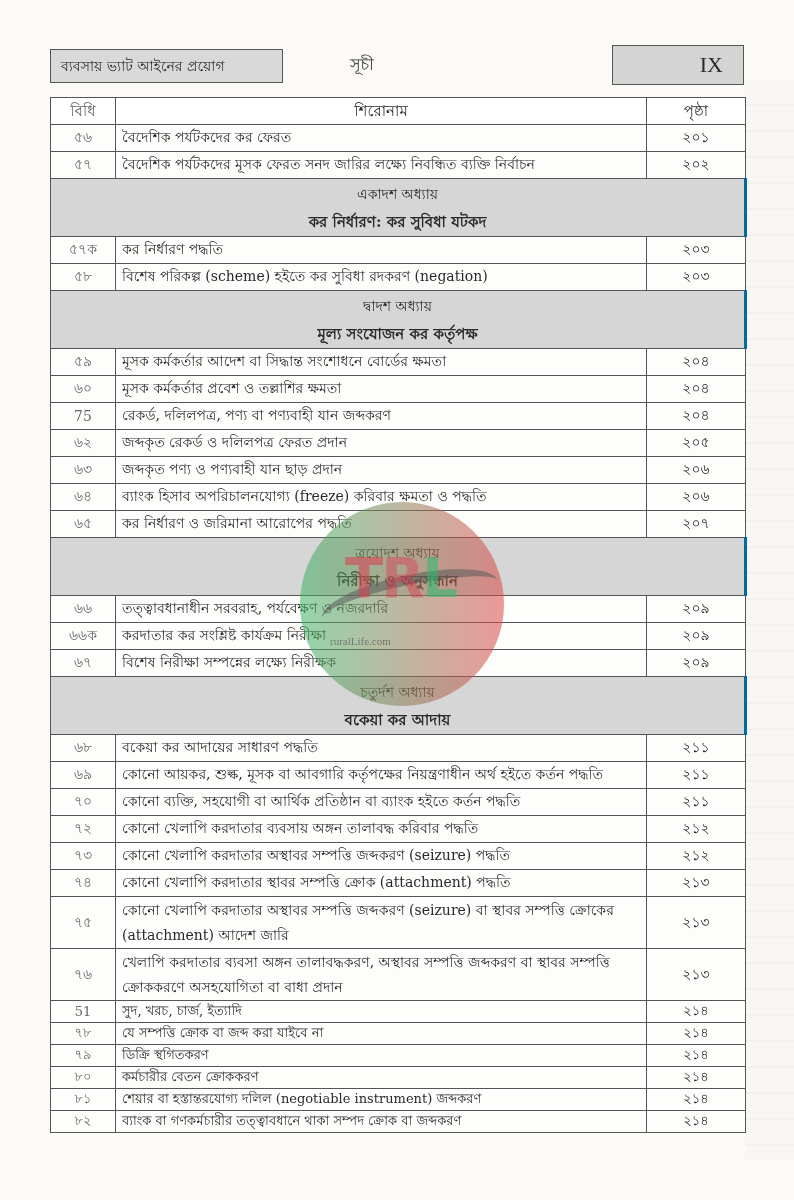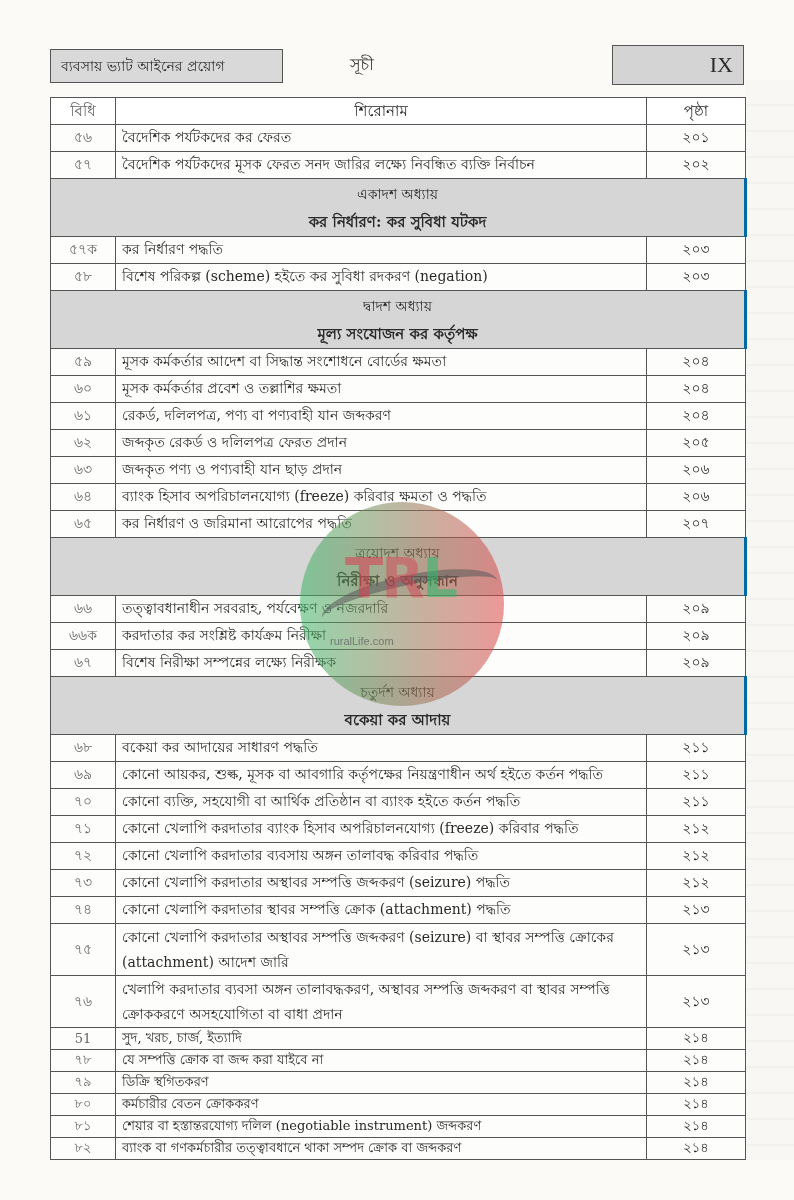--- a/index.html
+++ b/index.html
@@ -22,21 +22,21 @@
     font-size:14px; line-height:32px; padding-left:10px; white-space:nowrap;
   }
   .hdr-mid {
     position:absolute; left:260px; top:4px; width:200px; height:34px;
     font-size:16px; line-height:32px; padding-left:40px;
   }
   .hdr-right {
     position:absolute; left:562px; top:0; width:132px; height:40px;
     background:#d4d4d4; border:1px solid #555; box-sizing:border-box;
     font-family:"Liberation Serif", serif; font-size:22px; line-height:38px;
-    text-align:right; padding-right:10px;
+    text-align:right; padding-right:20px;
   }
   table.toc {
     position:absolute; left:50px; top:97px; width:695px;
     border-collapse:collapse; table-layout:fixed;
     font-size:14px;
   }
   table.toc td, table.toc th {
     border:1px solid #555; padding:0 6px; box-sizing:border-box;
     vertical-align:middle; overflow:hidden; white-space:nowrap;
   }
@@ -69,21 +69,21 @@
   }
   .wm-logo .t { color:rgba(220,60,80,0.55); }
   .wm-logo .r { color:rgba(220,60,80,0.45); }
   .wm-logo .l { color:rgba(40,190,110,0.55); }
   .wm-swoosh {
     position:absolute; left:320px; top:575px; width:180px; height:40px;
     border-top:10px solid rgba(90,90,90,0.55); border-radius:50% 50% 0 0;
     transform:rotate(-12deg); pointer-events:none;
   }
   .wm-text {
-    position:absolute; left:330px; top:635px; font-family:Liberation Sans, sans-serif;
+    position:absolute; left:330px; top:635px; font-family:Liberation Serif, serif;
     font-size:11px; color:rgba(90,90,90,0.7); pointer-events:none;
   }
 </style>
 </head>
 <body>
 
 <div class="page-bleed"></div>
 
 <div class="header-bar">
   <div class="hdr-left">ব্যবসায় ভ্যাট আইনের প্রয়োগ</div>
@@ -136,21 +136,21 @@
         <td class="c-num">৫৯</td>
         <td class="c-title">মূসক কর্মকর্তার আদেশ বা সিদ্ধান্ত সংশোধনে বোর্ডের ক্ষমতা</td>
         <td class="c-page">২০৪</td>
       </tr>
       <tr class="row">
         <td class="c-num">৬০</td>
         <td class="c-title">মূসক কর্মকর্তার প্রবেশ ও তল্লাশির ক্ষমতা</td>
         <td class="c-page">২০৪</td>
       </tr>
       <tr class="row">
-        <td class="c-num">৬১</td>
+        <td class="c-num">75</td>
         <td class="c-title">রেকর্ড, দলিলপত্র, পণ্য বা পণ্যবাহী যান জব্দকরণ</td>
         <td class="c-page">২০৪</td>
       </tr>
       <tr class="row">
         <td class="c-num">৬২</td>
         <td class="c-title">জব্দকৃত রেকর্ড ও দলিলপত্র ফেরত প্রদান</td>
         <td class="c-page">২০৫</td>
       </tr>
       <tr class="row">
         <td class="c-num">৬৩</td>
@@ -201,25 +201,20 @@
       </tr>
       <tr class="row">
         <td class="c-num">৬৯</td>
         <td class="c-title">কোনো আয়কর, শুল্ক, মূসক বা আবগারি কর্তৃপক্ষের নিয়ন্ত্রণাধীন অর্থ হইতে কর্তন পদ্ধতি</td>
         <td class="c-page">২১১</td>
       </tr>
       <tr class="row">
         <td class="c-num">৭০</td>
         <td class="c-title">কোনো ব্যক্তি, সহযোগী বা আর্থিক প্রতিষ্ঠান বা ব্যাংক হইতে কর্তন পদ্ধতি</td>
         <td class="c-page">২১১</td>
-      </tr>
-      <tr class="row">
-        <td class="c-num">৭১</td>
-        <td class="c-title">কোনো খেলাপি করদাতার ব্যাংক হিসাব অপরিচালনযোগ্য (freeze) করিবার পদ্ধতি</td>
-        <td class="c-page">২১২</td>
       </tr>
       <tr class="row">
         <td class="c-num">৭২</td>
         <td class="c-title">কোনো খেলাপি করদাতার ব্যবসায় অঙ্গন তালাবদ্ধ করিবার পদ্ধতি</td>
         <td class="c-page">২১২</td>
       </tr>
       <tr class="row">
         <td class="c-num">৭৩</td>
         <td class="c-title">কোনো খেলাপি করদাতার অস্থাবর সম্পত্তি জব্দকরণ (seizure) পদ্ধতি</td>
         <td class="c-page">২১২</td>

